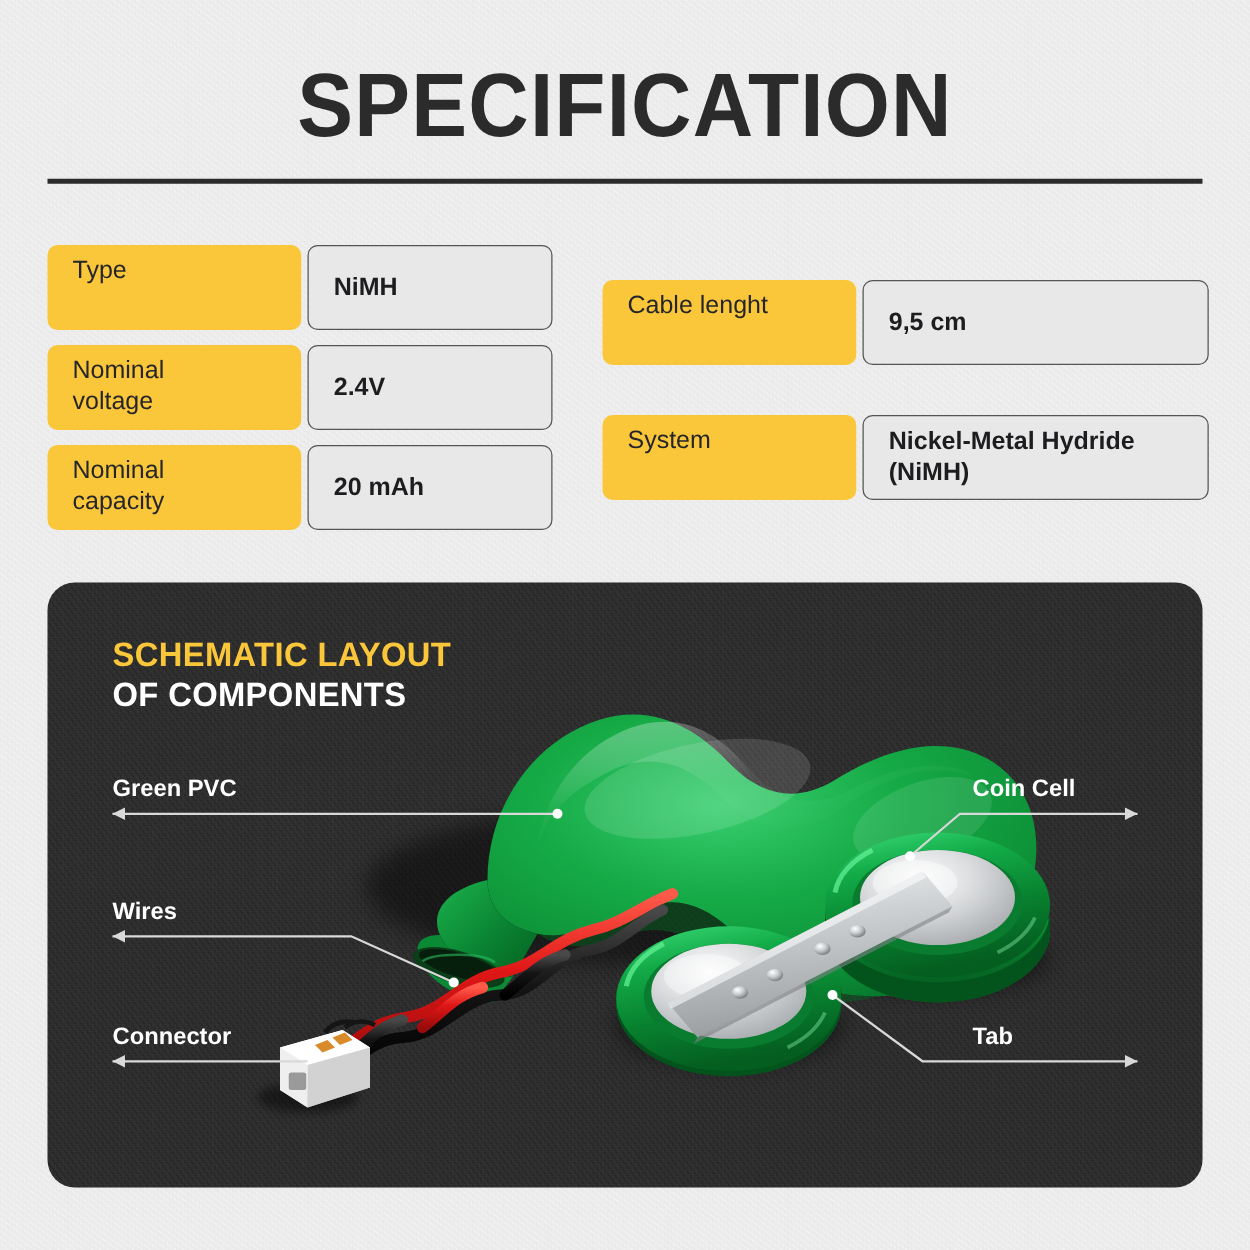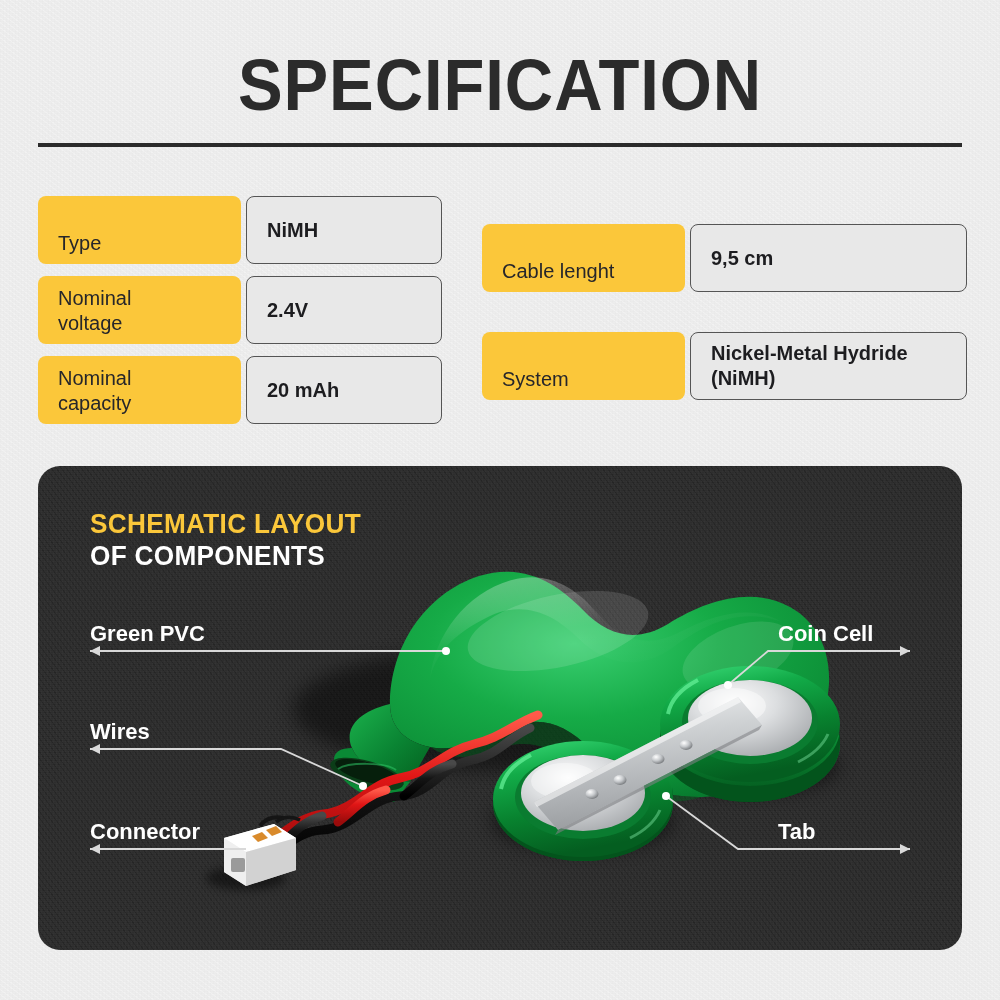--- a/index.html
+++ b/index.html
@@ -80,21 +80,21 @@
     gap: 5px;
     min-height: 68px;
   }
   .spec-col.left  .spec-row { grid-template-columns: 203px 196px; }
   .spec-col.right .spec-row { grid-template-columns: 203px 277px; margin-top: 28px; }
 
   .spec-key {
     background: #fbc73a;
     border-radius: 8px;
     display: flex;
-    align-items: flex-end;
+    align-items: flex-start;
     padding: 8px 20px;
     font-size: 20px;
     line-height: 25px;
     color: #26262a;
     font-weight: 400;
   }
 
   .spec-val {
     background: #e8e8e8;
     border: 1.6px solid #555;
@@ -145,21 +145,21 @@
     transform: scaleX(.97);
     transform-origin: left center;
   }
   .panel-title .l1 { color: #fbc73a; }
   .panel-title .l2 { color: #ffffff; }
 
   .callout {
     position: absolute;
     z-index: 6;
     color: #fff;
-    font-size: 22px;
+    font-size: 19px;
     font-weight: 700;
     white-space: nowrap;
   }
   .callout.left  { left: 52px; }
   .callout.right { }
 
   .panel-art { position: absolute; inset: 0; z-index: 4; }
   .panel-lines { position: absolute; inset: 0; z-index: 5; pointer-events: none; }
 </style>
 </head>

